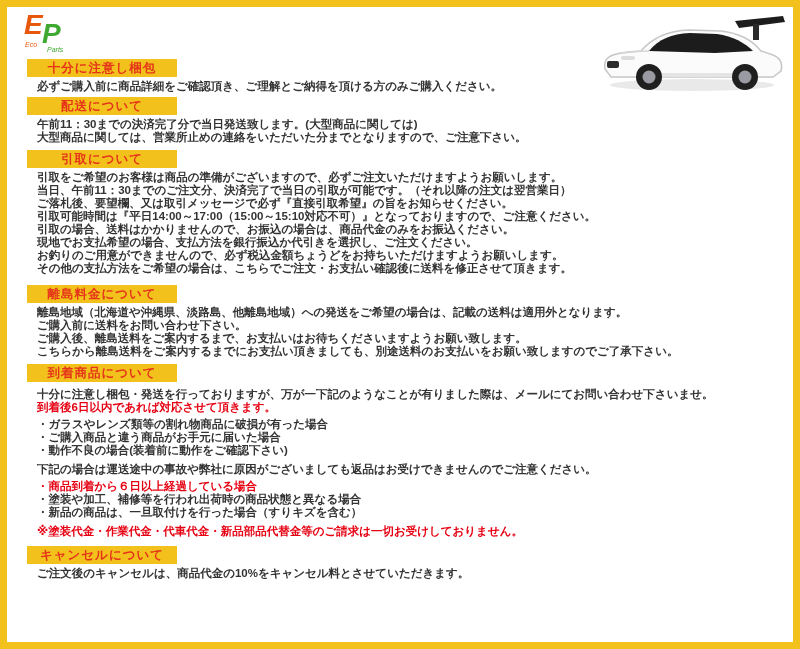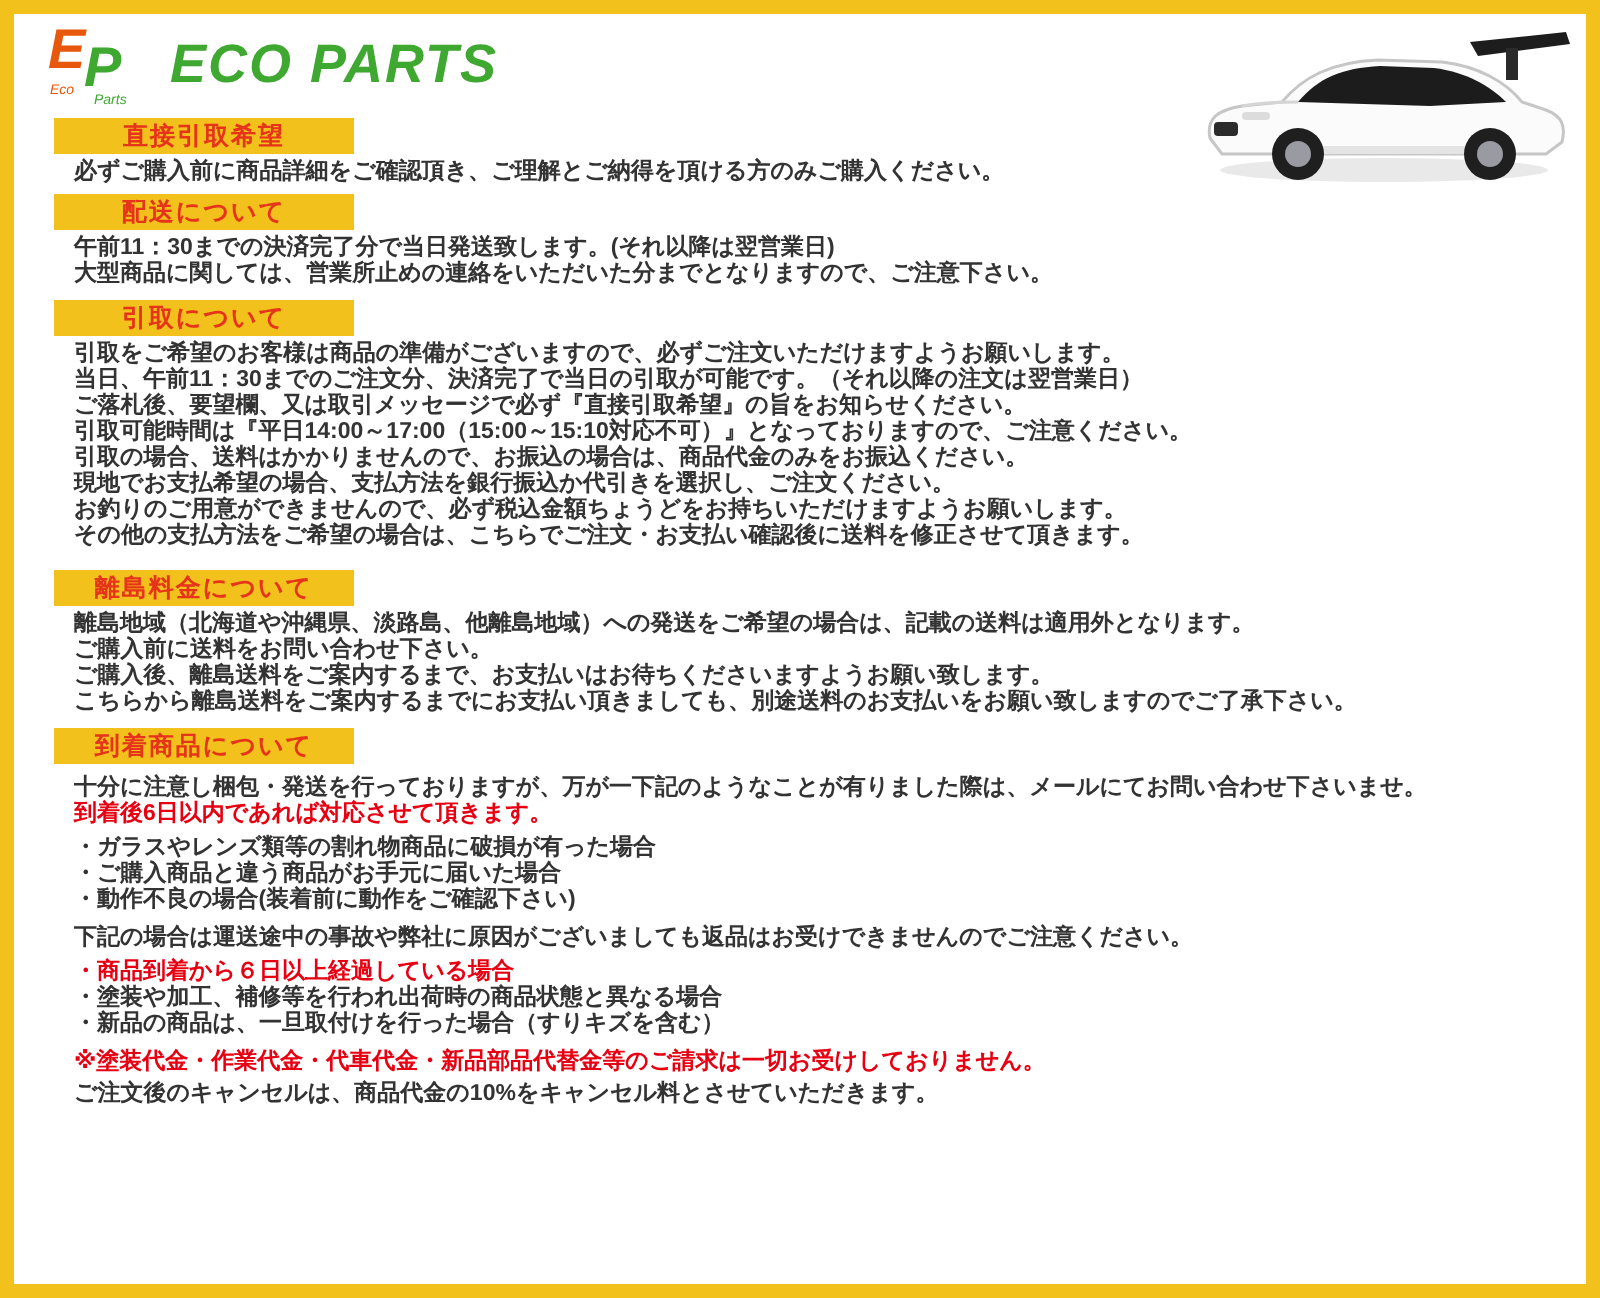--- a/index.html
+++ b/index.html
@@ -67,21 +67,20 @@
 
   <div class="logo-row">
     <span>
       <svg width="54" height="46" viewBox="0 0 54 46" aria-hidden="true">
         <text x="1" y="27" font-size="28" font-weight="bold" font-style="italic" fill="#E8580C">E</text>
         <text x="19" y="36" font-size="28" font-weight="bold" font-style="italic" fill="#3FA830">P</text>
         <text x="2" y="40" font-size="7" font-style="italic" fill="#E8580C">Eco</text>
         <text x="24" y="45" font-size="7" font-style="italic" fill="#3FA830">Parts</text>
       </svg>
     </span>
-    <span class="logo-word">ECO PARTS</span>
   </div>
 
   <div class="car-wrap">
     <svg width="190" height="84" viewBox="0 0 190 84" aria-hidden="true">
 
       <ellipse cx="95" cy="74" rx="82" ry="6" fill="#e9e9e9"></ellipse>
 
       <polygon points="138,10 186,5 188,11 142,17" fill="#1d1d1d"></polygon>
       <rect x="156" y="13" width="6" height="16" fill="#2a2a2a"></rect>
 
@@ -99,34 +98,34 @@
       <circle cx="52" cy="66" r="13" fill="#1f1f1f"></circle>
       <circle cx="52" cy="66" r="6.5" fill="#9a9aa2"></circle>
       <circle cx="148" cy="66" r="13" fill="#1f1f1f"></circle>
       <circle cx="148" cy="66" r="6.5" fill="#9a9aa2"></circle>
     </svg>
   </div>
 
   <div class="sections">
     <div class="sec">
       <div class="sec-head">
-        <span class="sec-title">直接引取希望</span>
+        <span class="sec-title">十分に注意し梱包</span>
       </div>
       <div class="sec-body">
           <div class="line">必ずご購入前に商品詳細をご確認頂き、ご理解とご納得を頂ける方のみご購入ください。</div>
         </div>
     </div>
 
 
     <div class="sec">
       <div class="sec-head">
         <span class="sec-title">配送について</span>
       </div>
       <div class="sec-body">
-          <div class="line">午前11：30までの決済完了分で当日発送致します。(それ以降は翌営業日)</div>
+          <div class="line">午前11：30までの決済完了分で当日発送致します。(大型商品に関しては)</div>
           <div class="line">大型商品に関しては、営業所止めの連絡をいただいた分までとなりますので、ご注意下さい。</div>
         </div>
     </div>
 
     <div class="sec">
       <div class="sec-head">
         <span class="sec-title">引取について</span>
       </div>
       <div class="sec-body">
           <div class="line">引取をご希望のお客様は商品の準備がございますので、必ずご注文いただけますようお願いします。</div>
@@ -164,19 +163,22 @@
           <div class="line">・動作不良の場合(装着前に動作をご確認下さい)</div>
           <div class="line gap-md">下記の場合は運送途中の事故や弊社に原因がございましても返品はお受けできませんのでご注意ください。</div>
           <div class="line red gap-sm">・商品到着から６日以上経過している場合</div>
           <div class="line">・塗装や加工、補修等を行われ出荷時の商品状態と異なる場合</div>
           <div class="line">・新品の商品は、一旦取付けを行った場合（すりキズを含む）</div>
           <div class="line red gap-md">※塗装代金・作業代金・代車代金・新品部品代替金等のご請求は一切お受けしておりません。</div>
         </div>
     </div>
 
     <div class="sec">
+      <div class="sec-head">
+        <span class="sec-title">キャンセルについて</span>
+      </div>
       <div class="sec-body">
           <div class="line">ご注文後のキャンセルは、商品代金の10%をキャンセル料とさせていただきます。</div>
         </div>
     </div>
   </div>
 
 </div>
 
 </body></html>

